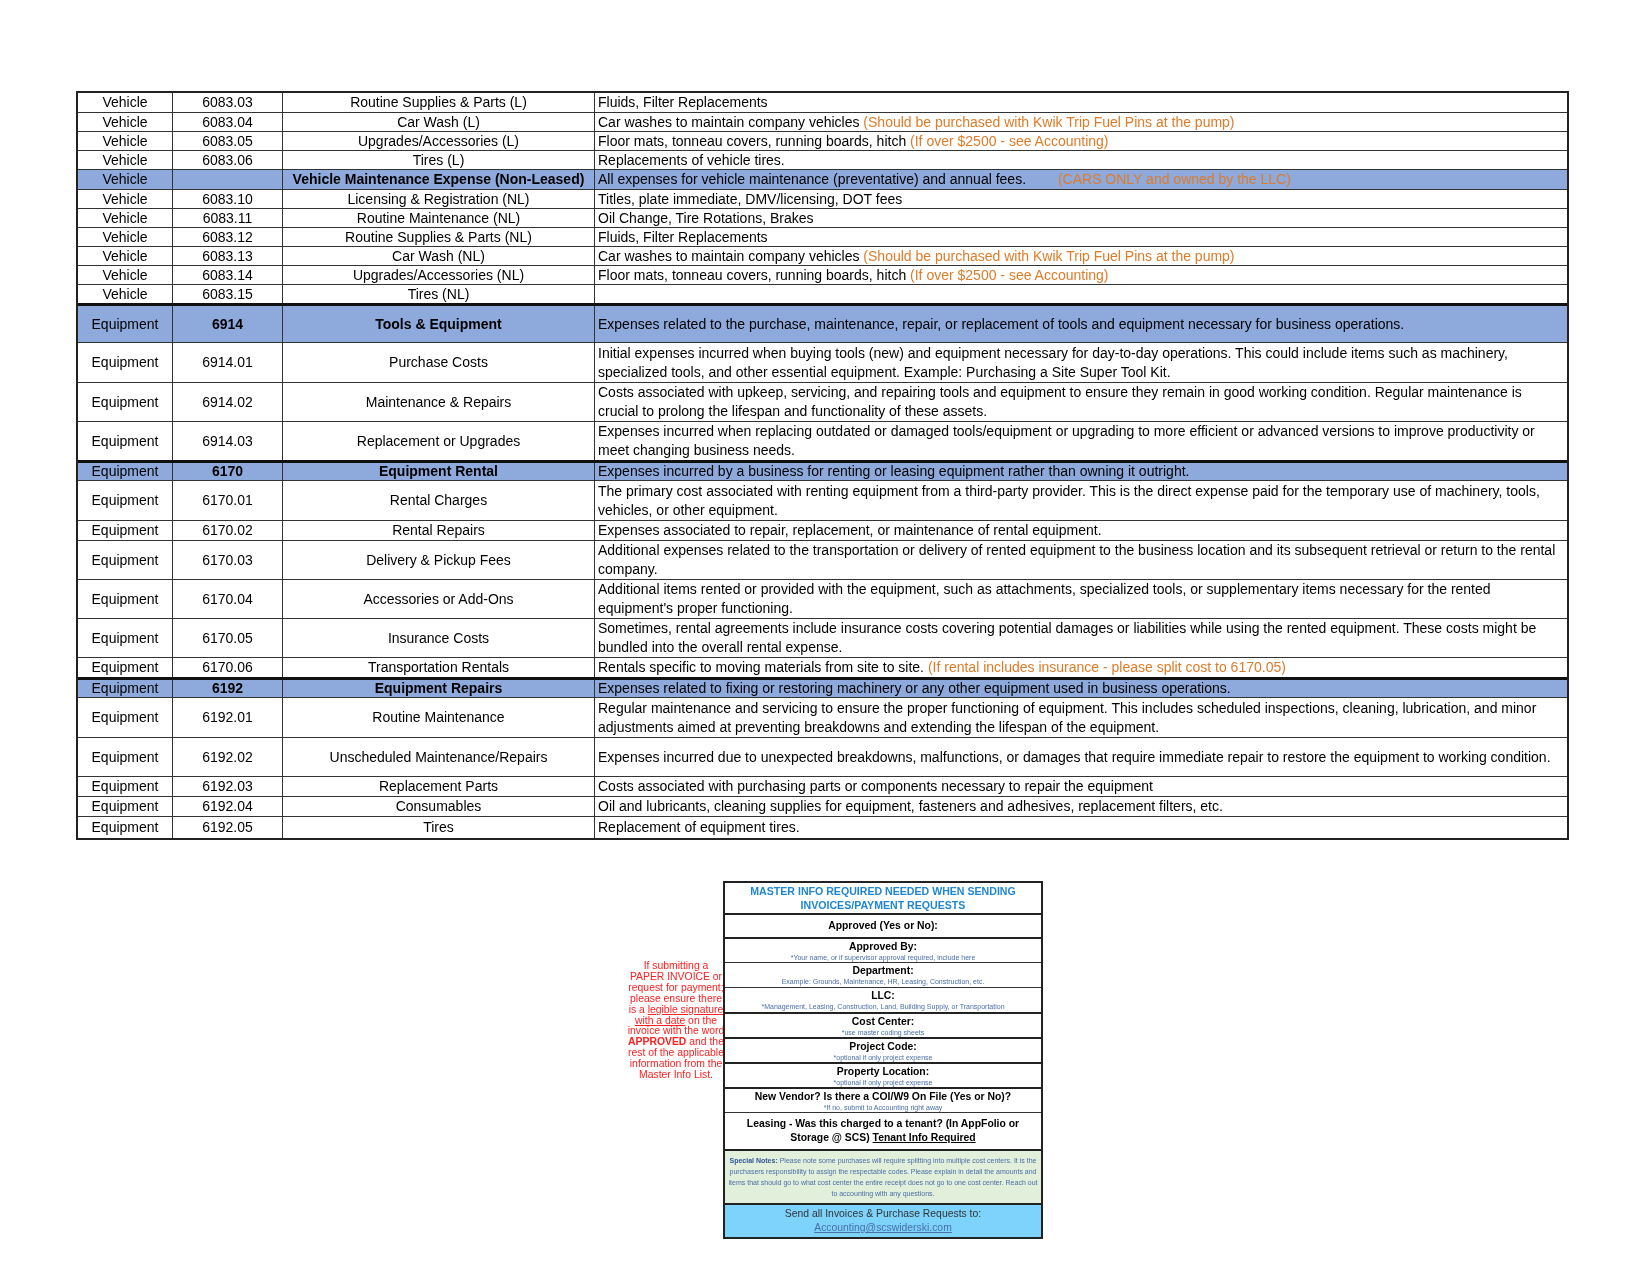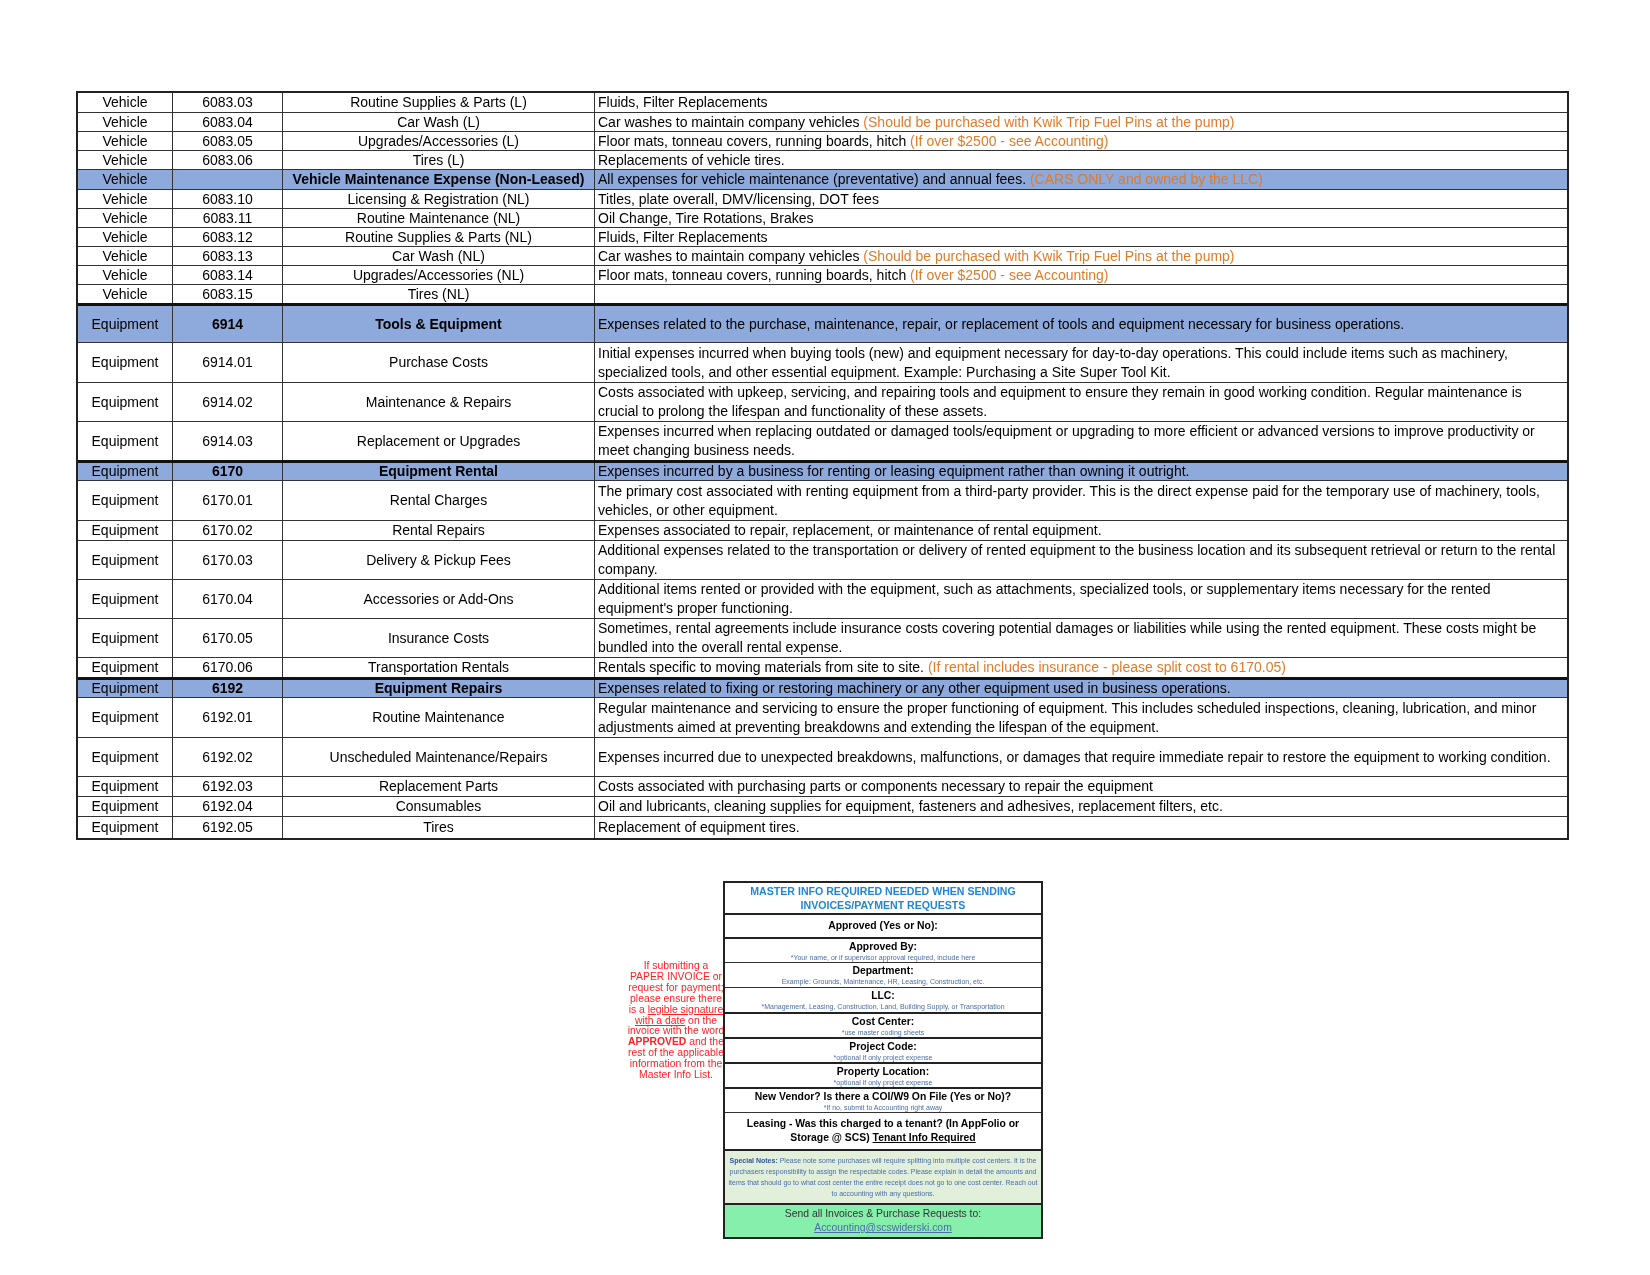--- a/index.html
+++ b/index.html
@@ -5,21 +5,21 @@
     html, body { margin: 0; padding: 0; background: #ffffff; }
     body { width: 1650px; height: 1275px; position: relative; overflow: hidden;
            font-family: "Liberation Sans", "DejaVu Sans", sans-serif; color: #000; }
     .sheet { position: absolute; left: 76px; top: 91px; width: 1493px;
              border: 2px solid #222; box-sizing: border-box; }
     .row { display: flex; border-top: 1px solid #333; box-sizing: border-box; }
     .row:first-child { border-top: none; }
     .row.thick-top { border-top: 3px solid #111; }
     .row.header { background: #8ea9db; font-weight: bold; }
     .row.header .c1 { font-weight: normal; }
-    .row.header .c4 { font-weight: normal; }
+    .row.header .c4 { font-weight: normal; gap: 28px; }
     .cell { box-sizing: border-box; display: flex; align-items: center;
             font-size: 14px; line-height: 19px; padding: 0 2px; overflow: hidden; }
     .c1 { width: 95px; justify-content: center; border-right: 1px solid #333; text-align: center; }
     .c2 { width: 110px; justify-content: center; border-right: 1px solid #333; text-align: center; }
     .c3 { width: 312px; justify-content: center; border-right: 1px solid #333; text-align: center; }
     .c4 { flex: 1; justify-content: flex-start; text-align: left; padding-left: 3px; padding-right: 4px; }
     .note { color: #e07b28; }
     .h20 { height: 20px; }
     .h19 { height: 19px; }
     .h24 { height: 22px; }
@@ -38,21 +38,21 @@
     .ib-row.thick { border-top: 2px solid #222; }
     .ib-title { color: #1f86d3; font-weight: bold; font-size: 10.6px; line-height: 14px; padding: 1px 4px; }
     .ib-label { font-weight: bold; font-size: 10.4px; line-height: 12px; }
     .ib-hint { color: #4a6ea8; font-size: 7px; line-height: 9px; }
     .ib-approved { height: 24px; display: flex; align-items: center; justify-content: center; }
     .ib-field { height: 25px; padding-top: 2px; box-sizing: border-box; }
     .ib-leasing { padding: 4px 6px; font-weight: bold; font-size: 10.4px; line-height: 14px; }
     .ib-leasing u { text-decoration: underline; }
     .ib-special { background: #e2efda; color: #4a6ea8; font-size: 7px; line-height: 11px; padding: 4px 3px; }
     .ib-special b { color: #2f5597; }
-    .ib-send { background: #86efac; font-size: 10.4px; line-height: 14px; padding: 2px 4px; color: #333; }
+    .ib-send { background: #7dd3fc; font-size: 10.4px; line-height: 14px; padding: 2px 4px; color: #333; }
     .ib-send .email { color: #4a6ea8; text-decoration: underline; }
   </style>
 </head>
 <body>
 
 <div class="sheet">
 
   <div class="row h19">
     <div class="cell c1">Vehicle</div>
     <div class="cell c2">6083.03</div>
@@ -94,21 +94,21 @@
     <div class="cell c4">
         <span style="white-space:pre">All expenses for vehicle maintenance (preventative) and annual fees. </span>
         <span class="note">(CARS ONLY and owned by the LLC)</span>
       </div>
   </div>
   <div class="row h19">
     <div class="cell c1">Vehicle</div>
     <div class="cell c2">6083.10</div>
     <div class="cell c3">Licensing &amp; Registration (NL)</div>
     <div class="cell c4">
-        <span>Titles, plate overall, DMV/licensing, DOT fees</span>
+        <span>Titles, plate immediate, DMV/licensing, DOT fees</span>
       </div>
   </div>
   <div class="row h19">
     <div class="cell c1">Vehicle</div>
     <div class="cell c2">6083.11</div>
     <div class="cell c3">Routine Maintenance (NL)</div>
     <div class="cell c4">
         <span>Oil Change, Tire Rotations, Brakes</span>
       </div>
   </div>

